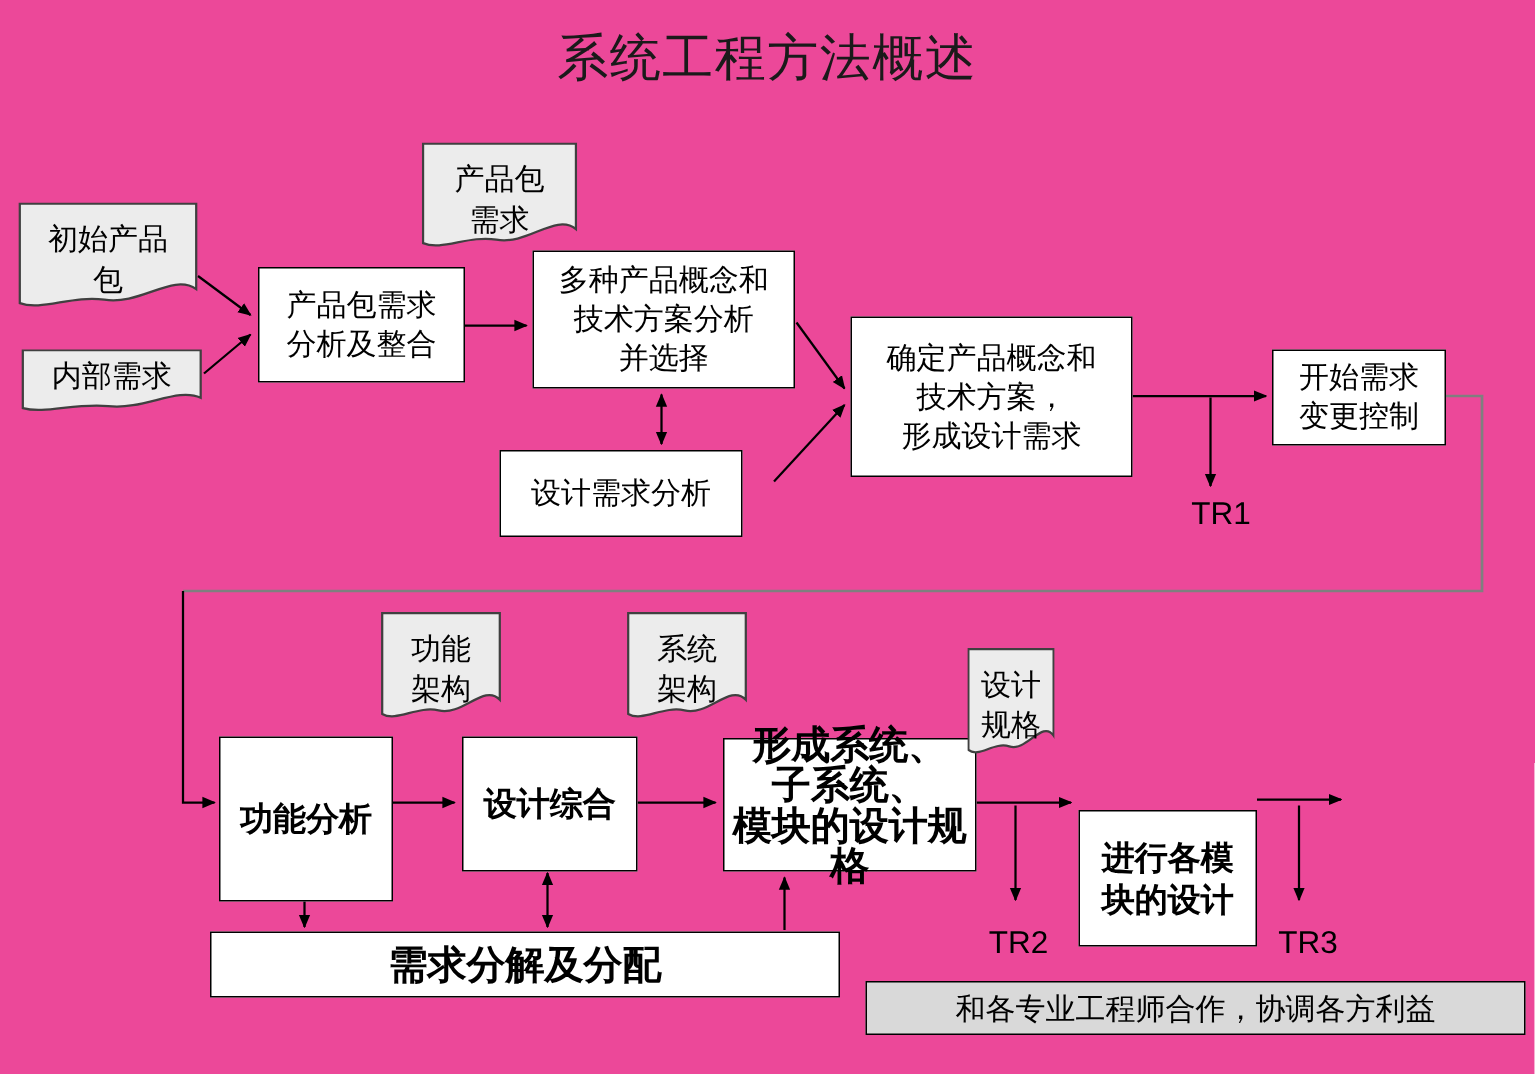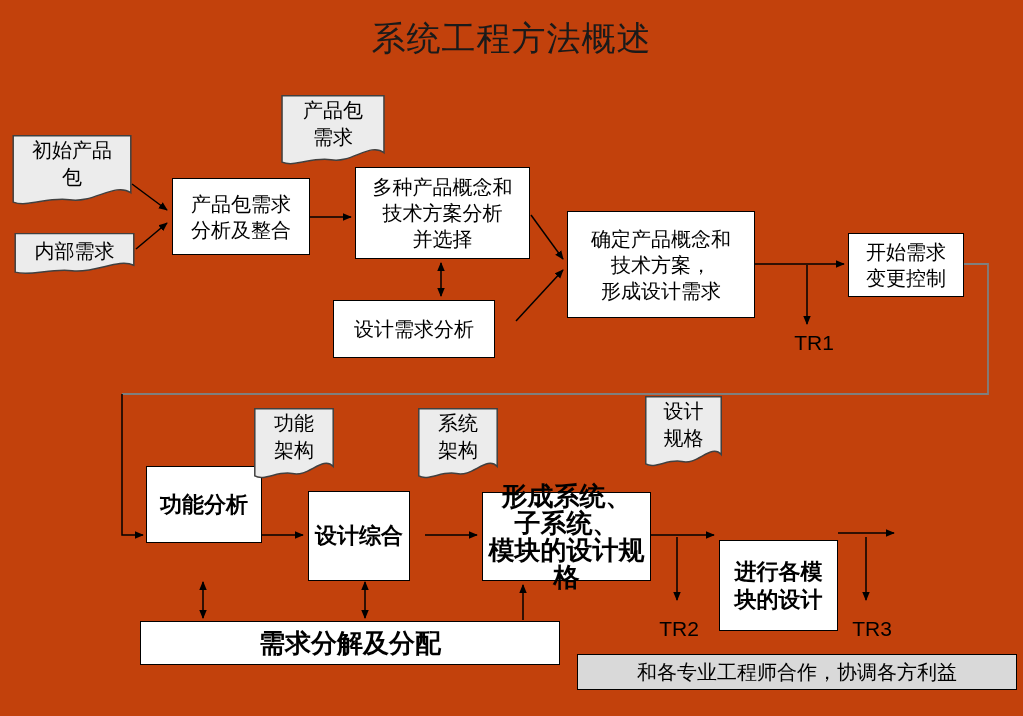--- a/index.html
+++ b/index.html
@@ -1,17 +1,17 @@
 <!DOCTYPE html>
 <html><head>
 <meta charset="utf-8">
 <style>
   html,body{margin:0;padding:0;background:#fff;}
   .stage{
-    position:relative;width:1023px;height:716px;background:#c2410c;
+    position:relative;width:1023px;height:716px;background:#ec4899;
     font-family:"Liberation Sans","DejaVu Sans",sans-serif;color:#000;
     overflow:hidden;
     text-decoration:underline;
   }
   .title{
     position:absolute;left:0;top:16px;width:1023px;text-align:center;
     font-size:34px;letter-spacing:1px;color:#1a1a1a;
   }
   .overlay{position:absolute;left:0;top:0;pointer-events:none;}
   .box{
@@ -23,21 +23,21 @@
   .box.bold{font-weight:bold;font-size:22px;line-height:28px;}
   .box.bold.small{font-size:26px;line-height:27px;}
   .note{
     position:absolute;background:#d9d9d9;border:1.5px solid #000;
     display:flex;align-items:center;justify-content:center;
     font-size:20px;box-sizing:border-box;
   }
   .doc{position:absolute;}
   .doc svg{position:absolute;left:0;top:0;width:100%;height:100%;}
   .doc-label{
-    position:relative;width:100%;padding-top:2px;text-align:center;
+    position:relative;width:100%;padding-top:12px;text-align:center;
     font-size:20px;line-height:27px;white-space:pre-line;
   }
   .tr-label{position:absolute;font-size:21px;width:70px;text-align:center;}
 </style>
 </head>
 <body>
 
 <div class="stage">
 
   <div class="title">系统工程方法概述</div>
@@ -80,23 +80,23 @@
 
   <div class="box" style="left:333px;top:300px;width:162px;height:58px;">设计需求分析</div>
 
   <div class="box" style="left:567px;top:211px;width:188px;height:107px;">确定产品概念和
 技术方案，
 形成设计需求</div>
 
   <div class="box" style="left:848px;top:233px;width:116px;height:64px;">开始需求
 变更控制</div>
 
-  <div class="box bold" style="left:146px;top:466px;width:116px;height:77px;">功能分析</div>
+  <div class="box bold" style="left:146px;top:491px;width:116px;height:110px;">功能分析</div>
 
-  <div class="box bold" style="left:308px;top:491px;width:102px;height:90px;">设计综合</div>
+  <div class="box bold" style="left:308px;top:491px;width:117px;height:90px;">设计综合</div>
 
   <div class="box bold small" style="left:482px;top:492px;width:169px;height:89px;">形成系统、
 子系统、
 模块的设计规格</div>
 
   <div class="box bold" style="left:719px;top:492px;width:119px;height:91px;margin-top:48px;">进行各模
 块的设计</div>
 
   <div class="box bold small" style="left:140px;top:621px;width:420px;height:44px;">需求分解及分配</div>
 
@@ -135,21 +135,21 @@
   </div>
 
   <div class="doc" style="left:418px;top:408px;width:80px;height:79px;">
     <svg viewBox="0 0 100 100" preserveAspectRatio="none">
       <path d="M1,1 L99,1 L99,74 C86,60 68,88 48,83 C30,79 13,93 1,86 Z" fill="#ececec" stroke="#404040" stroke-width="1.5" vector-effect="non-scaling-stroke"></path>
     </svg>
     <div class="doc-label">系统
 架构</div>
   </div>
 
-  <div class="doc" style="left:645px;top:396px;width:77px;height:79px;">
+  <div class="doc" style="left:645px;top:432px;width:58px;height:79px;">
     <svg viewBox="0 0 100 100" preserveAspectRatio="none">
       <path d="M1,1 L99,1 L99,74 C86,60 68,88 48,83 C30,79 13,93 1,86 Z" fill="#ececec" stroke="#404040" stroke-width="1.5" vector-effect="non-scaling-stroke"></path>
     </svg>
     <div class="doc-label">设计
 规格</div>
   </div>
 
   <div class="tr-label" style="left:779px;top:331px;">TR1</div>
   <div class="tr-label" style="left:644px;top:617px;">TR2</div>
   <div class="tr-label" style="left:837px;top:617px;">TR3</div>

